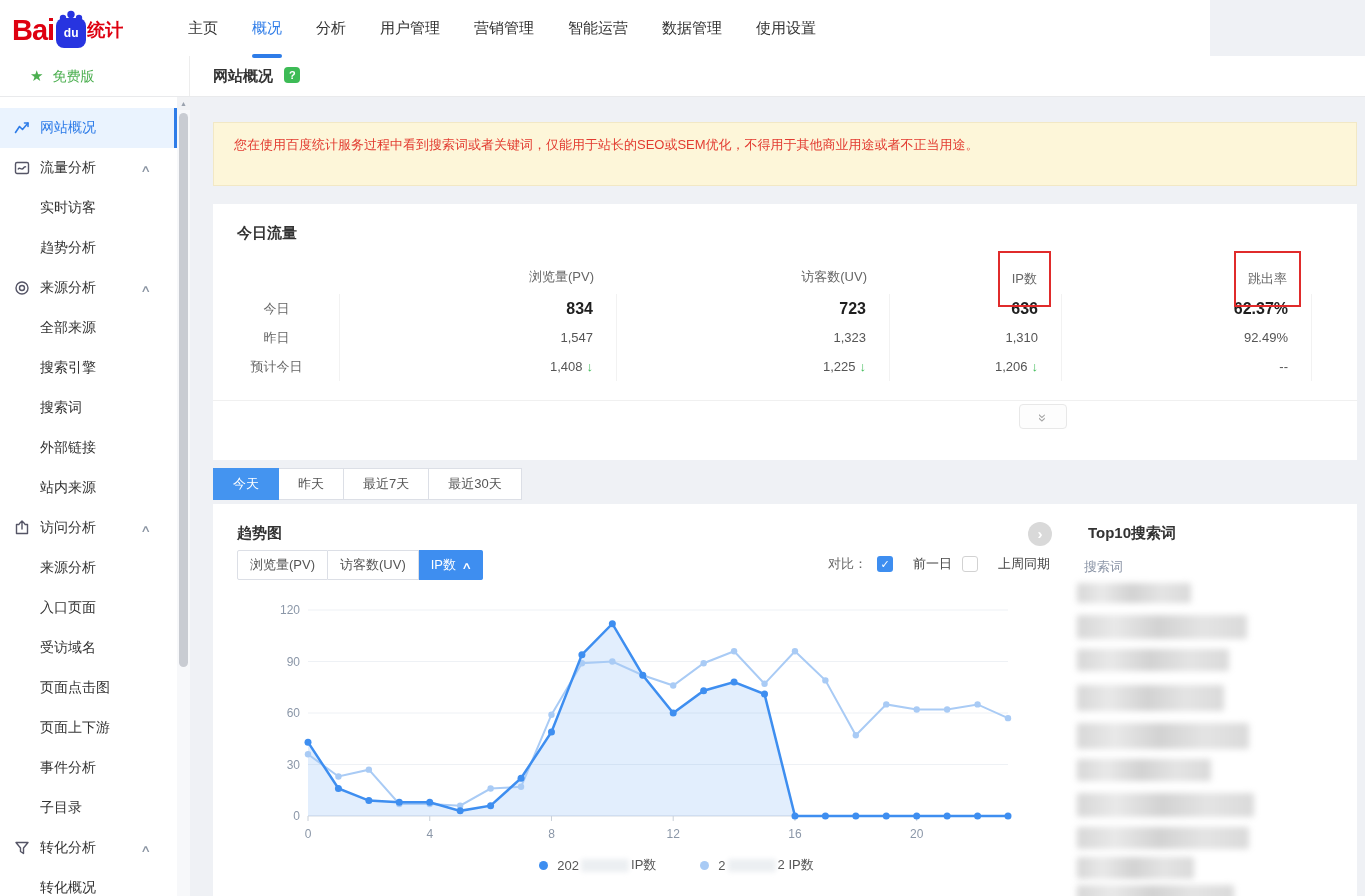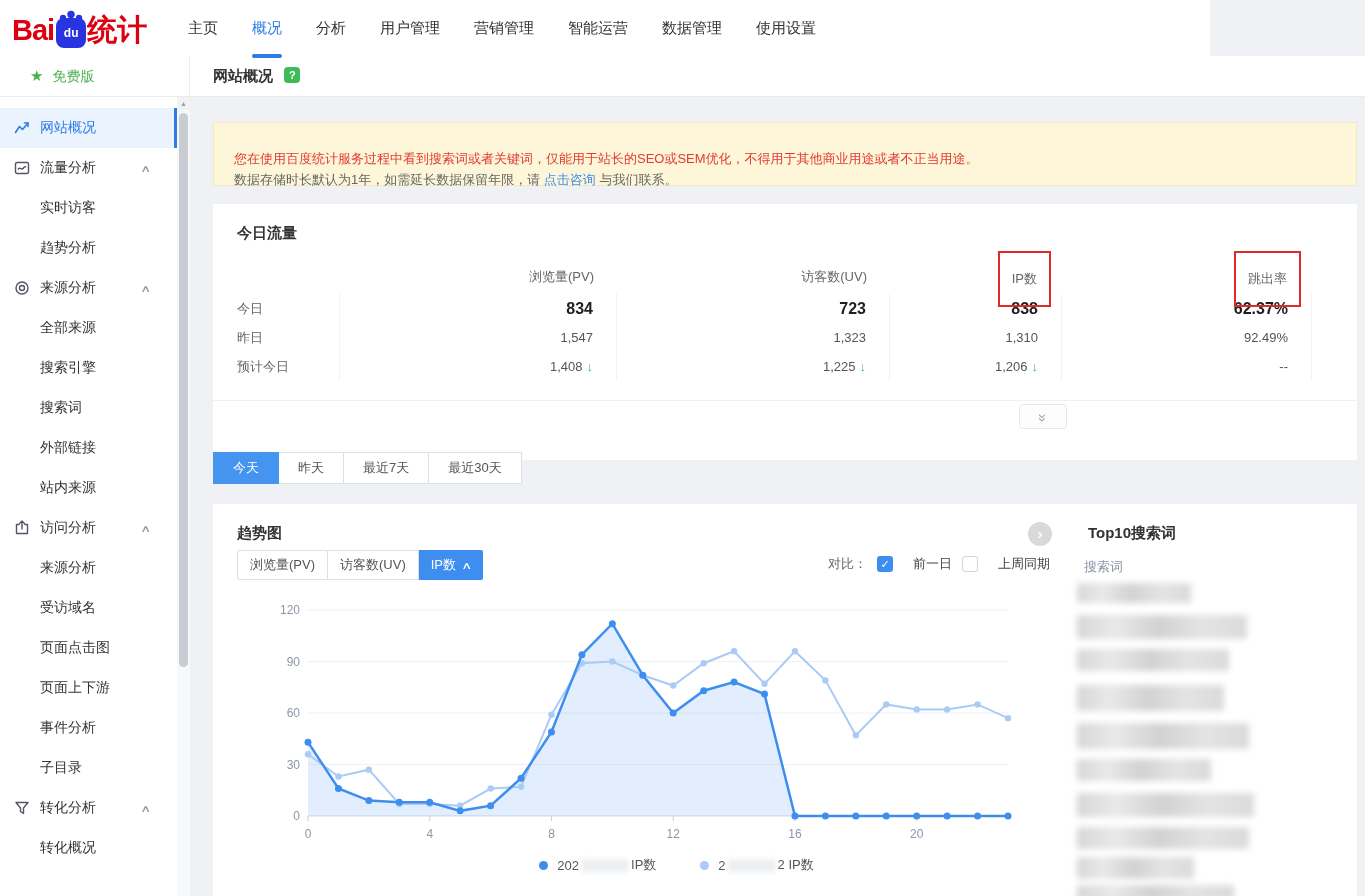--- a/index.html
+++ b/index.html
@@ -7,21 +7,21 @@
   body { font-family:"Liberation Sans", sans-serif; background:#eff1f5; overflow:hidden; }
   .app { position:relative; width:1365px; height:896px; background:#eff1f5; }
 
   
   .header { position:absolute; left:0; top:0; width:1210px; height:56px; background:#fff; z-index:6; }
   .logo { position:absolute; left:12px; top:6px; height:44px; display:flex; align-items:flex-end; cursor:pointer; }
   .logo-bai { color:#de0010; font-size:29px; font-weight:bold; letter-spacing:-1px; line-height:40px; }
   .logo-du-wrap { position:relative; margin:0 1px 0 2px; }
   .paw { position:absolute; left:0px; top:-9px; }
   .logo-du { position:relative; display:inline-block; width:30px; height:30px; background:#2734e0; border-radius:8px; color:#fff; font-size:12px; font-weight:bold; text-align:center; line-height:30px; margin-bottom:2px; }
-  .logo-cn { color:#de0010; font-size:30px; font-weight:bold; line-height:40px; }
+  .logo-cn { color:#de0010; font-size:18px; font-weight:bold; line-height:40px; }
   .top-nav { position:absolute; left:186px; top:0; height:56px; display:flex; gap:30px; align-items:stretch; }
   .nav-item { position:relative; line-height:56px; font-size:15px; color:#333; cursor:pointer; padding:0 2px; }
   .nav-item.active { color:#2e7ce8; }
   .nav-item.active::after { content:''; position:absolute; left:2px; right:2px; bottom:-2px; height:4px; background:#2e7ce8; border-radius:2px; }
 
   
   .subheader { position:absolute; left:0; top:56px; width:1365px; height:41px; background:#fff; border-bottom:1px solid #e9eaec; z-index:5; }
   .plan { position:absolute; left:0; top:0; width:190px; height:40px; line-height:40px; border-right:1px solid #ededed; padding-left:30px; font-size:14px; color:#4caf50; cursor:pointer; }
   .star-icon { color:#4caf50; font-size:15px; margin-right:9px; }
   .page-title-wrap { position:absolute; left:213px; top:0; height:40px; line-height:40px; }
@@ -36,47 +36,47 @@
   .sb-item.sub { padding-left:40px; }
   .sb-chev { position:absolute; right:28px; color:#8a94a2; font-size:10px; transform:scaleX(1.5); }
   .sb-item.active { background:#eaf3fe; color:#2e7ce8; }
   .sb-item.active .sb-icon { color:#2e7ce8; }
   .sb-item.active::after { content:''; position:absolute; right:0; top:0; bottom:0; width:3px; background:#2e7ce8; }
   .sb-scrollbar { position:absolute; right:0; top:0; width:13px; height:799px; background:#f7f8fa; cursor:pointer; }
   .sb-arrow { height:13px; text-align:center; font-size:7px; color:#9aa2ad; line-height:13px; background:#f1f2f4; }
   .sb-thumb { position:absolute; left:2px; top:16px; width:9px; height:554px; background:#c9ccd2; border-radius:5px; }
 
   
-  .banner { position:absolute; left:213px; top:122px; width:1144px; height:64px; background:#fdf6d9; border:1px solid #f2e8c5; padding:25px 20px; }
+  .banner { position:absolute; left:213px; top:122px; width:1144px; height:64px; background:#fdf6d9; border:1px solid #f2e8c5; padding:11px 20px; }
   .banner-line1 { color:#e23b30; font-size:13px; line-height:21px; }
   .banner-line2 { color:#666; font-size:13px; line-height:22px; }
   .link { color:#3e8ef0; text-decoration:none; cursor:pointer; }
 
   
   .card { position:absolute; background:#fff; }
   .card h3 { position:absolute; left:24px; top:20px; font-size:15px; color:#333; }
 
   .traffic-card { left:213px; top:204px; width:1144px; height:256px; }
   .traffic-table { position:absolute; left:0; top:56px; width:1099px; }
   .t-row { display:grid; grid-template-columns:127px 277px 273px 172px 250px; }
   .t-row.head { height:34px; line-height:34px; }
   .t-row.data { height:29px; line-height:29px; }
   .t-h { text-align:right; padding-right:23px; font-size:13px; color:#666; }
   .red-box { display:inline-block; border:2px solid #e02b2b; padding:9px 12px; margin:-9px -12px; position:relative; z-index:2; background:transparent; }
   .t-c { text-align:right; padding-right:23px; font-size:13px; color:#555; }
   .t-row.data .t-c { border-right:1px solid #f2f2f2; }
-  .t-label { text-align:left; padding-left:24px; color:#666; }
+  .t-label { text-align:center; padding-left:24px; color:#666; }
   .t-row.r0 .t-c.val { font-weight:bold; font-size:16px; color:#1f1f1f; }
   .down-arrow { color:#3dbb56; font-weight:bold; margin-left:4px; font-size:13px; }
   .card-footer { position:absolute; left:0; right:0; top:196px; height:30px; border-top:1px solid #f0f0f0; }
   .expand-btn { position:absolute; left:806px; top:3px; width:48px; height:25px; background:#fdfdfd; border:1px solid #e8e8e8; border-radius:4px; color:#a3a3a3; cursor:pointer; text-align:center; }
   .dbl-chev { display:inline-block; transform:rotate(90deg); font-size:15px; letter-spacing:-2px; line-height:20px; }
 
   
-  .range-tabs { position:absolute; left:213px; top:452px; display:flex;border-radius:15px; }
+  .range-tabs { position:absolute; left:213px; top:468px; display:flex;border-radius:15px; }
   .rtab { height:32px; line-height:30px; padding:0 19px; background:#fff; border:1px solid #dcdfe6; border-left:none; font-size:13px; color:#555; cursor:pointer; }
   .rtab:first-child { border-left:1px solid #dcdfe6; }
   .rtab.active { background:#4494f0; border-color:#4494f0; color:#fff; }
 
   
   .chart-card { left:213px; top:504px; width:857px; height:392px; }
   .circle-btn { position:absolute; right:18px; top:18px; width:24px; height:24px; border-radius:50%; background:#d9d9d9; color:#fff; font-size:15px; font-weight:bold; text-align:center; line-height:23px; cursor:pointer; }
   .metric-tabs { position:absolute; left:24px; top:46px; display:flex; }
   .mtab { height:30px; line-height:28px; padding:0 12px; background:#fff; border:1px solid #dcdfe6; border-left:none; font-size:13px; color:#555; cursor:pointer; }
   .mtab:first-child { border-left:1px solid #dcdfe6; border-radius:2px 0 0 2px; }
@@ -201,20 +201,23 @@
               <path d="M8 9 V1.5 M5.5 3.5 L8 1 L10.5 3.5"></path>
             </svg>
           </span>
           <span class="sb-label">访问分析</span>
           <span class="sb-chev">∧</span>
         </div>
         <div class="sb-item sub">
           <span class="sb-label">来源分析</span>
         </div>
         <div class="sb-item sub">
+          <span class="sb-label">入口页面</span>
+        </div>
+        <div class="sb-item sub">
           <span class="sb-label">受访域名</span>
         </div>
         <div class="sb-item sub">
           <span class="sb-label">页面点击图</span>
         </div>
         <div class="sb-item sub">
           <span class="sb-label">页面上下游</span>
         </div>
         <div class="sb-item sub">
           <span class="sb-label">事件分析</span>
@@ -236,40 +239,37 @@
         </div>
       </div>
     <div class="sb-scrollbar">
       <div class="sb-arrow">▲</div>
       <div class="sb-thumb"></div>
     </div>
   </aside>
 
   <div class="banner">
     <div class="banner-line1">您在使用百度统计服务过程中看到搜索词或者关键词，仅能用于站长的SEO或SEM优化，不得用于其他商业用途或者不正当用途。</div>
-    <div class="banner-line2">
-      <span>数据存储时长默认为1年，如需延长数据保留年限，请 </span><a class="link">点击咨询</a><span> 与我们联系。</span>
-    </div>
   </div>
 
   <section class="card traffic-card">
     <h3>今日流量</h3>
     <div class="traffic-table" id="traffic-table">
         <div class="t-row head">
           <div class="t-h"></div>
           <div class="t-h"><span class="">浏览量(PV)</span></div>
           <div class="t-h"><span class="">访客数(UV)</span></div>
           <div class="t-h"><span class="red-box">IP数</span></div>
           <div class="t-h"><span class="red-box">跳出率</span></div>
         </div>
         <div class="t-row data r0">
           <div class="t-c t-label">今日</div>
           <div class="t-c val"><span>834</span></div>
           <div class="t-c val"><span>723</span></div>
-          <div class="t-c val"><span>838</span></div>
+          <div class="t-c val"><span>636</span></div>
           <div class="t-c val"><span>62.37%</span></div>
         </div>
         <div class="t-row data r1">
           <div class="t-c t-label">昨日</div>
           <div class="t-c val"><span>1,547</span></div>
           <div class="t-c val"><span>1,323</span></div>
           <div class="t-c val"><span>1,310</span></div>
           <div class="t-c val"><span>92.49%</span></div>
         </div>
         <div class="t-row data r2">

